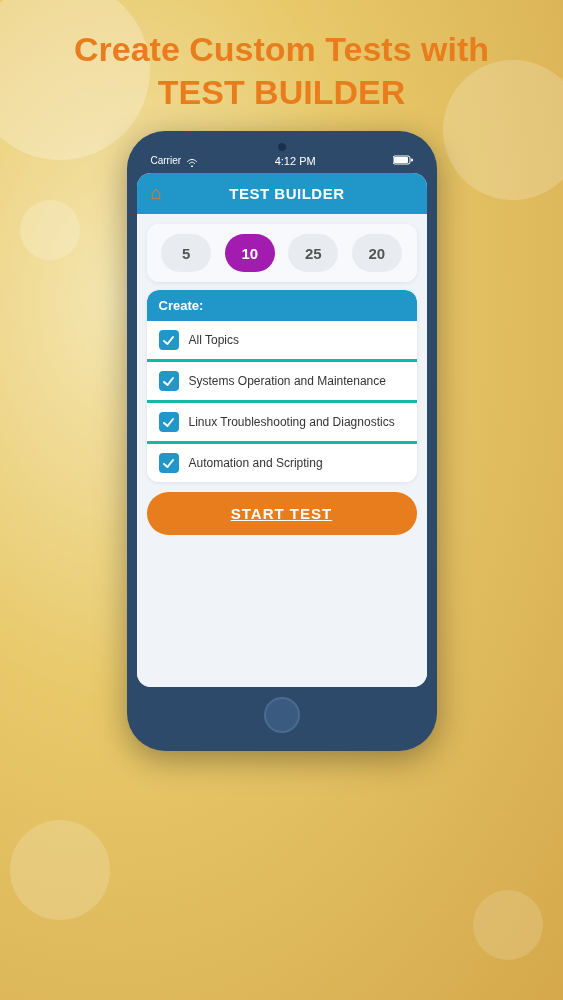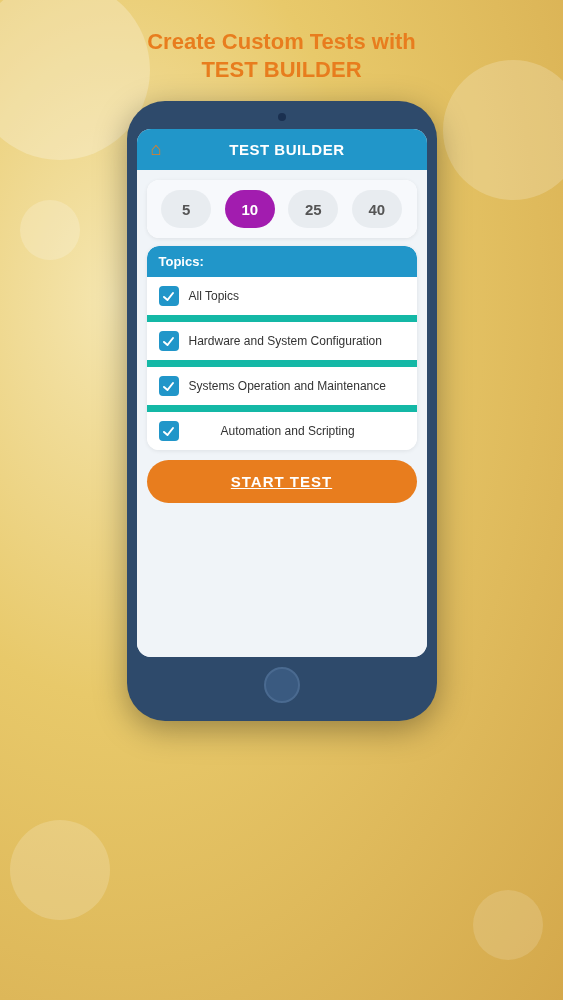--- a/index.html
+++ b/index.html
@@ -30,21 +30,21 @@
       position: absolute;
       width: 140px; height: 140px;
       border-radius: 50%;
       background: rgba(255,255,255,0.2);
       top: 60px; right: -20px;
     }
 
     .header-text {
       margin-top: 28px;
       text-align: center;
-      font-size: 22px;
+      font-size: 34px;
       font-weight: 700;
       color: #e87d1e;
       line-height: 1.25;
       z-index: 1;
     }
 
     
     .phone {
       margin-top: 18px;
       width: 310px;
@@ -173,27 +173,26 @@
     .topics-card {
       background: #fff;
       border-radius: 12px;
       overflow: hidden;
       box-shadow: 0 1px 4px rgba(0,0,0,0.08);
     }
     .topic-row {
       display: flex;
       align-items: center;
       padding: 9px 12px;
-      border-bottom: 7px solid #14b8a6;
+      border-bottom: 3px solid #14b8a6;
       background: #fff;
       cursor: pointer;
     }
     .topic-row:last-child {
       border-bottom: none;
-      gap: 32px;
     }
     .checkbox {
       width: 20px;
       height: 20px;
       background: #2196c9;
       border-radius: 4px;
       display: flex;
       align-items: center;
       justify-content: center;
       margin-right: 10px;
@@ -283,71 +282,91 @@
 
 <div class="header-text">
   <div>Create Custom Tests with</div>
   <div>TEST BUILDER</div>
 </div>
 
 <div class="phone">
 
   <div class="phone-top">
     <div class="phone-camera"></div>
+    <div class="phone-status-bar">
+      <span class="status-left">
+        <span>Carrier</span>
+        
+        <svg width="12" height="10" viewBox="0 0 12 10" style="vertical-align:middle; margin-left:2px;">
+          <path d="M6 8.5a1 1 0 1 1 0 2 1 1 0 0 1 0-2z" fill="#fff"></path>
+          <path d="M3.5 6.5C4.3 5.7 5.1 5.2 6 5.2s1.7.5 2.5 1.3" stroke="#fff" stroke-width="1" fill="none" stroke-linecap="round"></path>
+          <path d="M1.5 4.5C2.8 3.2 4.3 2.5 6 2.5s3.2.7 4.5 2" stroke="#fff" stroke-width="1" fill="none" stroke-linecap="round"></path>
+        </svg>
+      </span>
+      <span class="status-center">4:12 PM</span>
+      <span class="status-right">
+        
+        <svg width="20" height="10" viewBox="0 0 20 10">
+          <rect x="0" y="1" width="17" height="8" rx="2" ry="2" stroke="#fff" stroke-width="1" fill="none"></rect>
+          <rect x="1" y="2" width="14" height="6" rx="1" fill="#fff"></rect>
+          <rect x="18" y="3.5" width="2" height="3" rx="1" fill="#fff"></rect>
+        </svg>
+      </span>
+    </div>
   </div>
 
   <div class="app-screen">
 
     <div class="app-header">
       <span class="app-header-home">⌂</span>
       <span class="app-header-title">TEST BUILDER</span>
     </div>
 
     <div class="app-content">
 
       <div class="section-card">
         <div class="questions-buttons">
           <button class="q-btn">5</button>
           <button class="q-btn selected">10</button>
           <button class="q-btn">25</button>
-          <button class="q-btn">40</button>
+          <button class="q-btn">20</button>
         </div>
       </div>
 
       <div class="topics-card">
-        <div class="section-header">Topics:</div>
+        <div class="section-header">Create:</div>
 
         <div class="topic-row">
           <div class="checkbox">
             <svg viewBox="0 0 13 13" fill="none">
                 <polyline points="2,7 5.5,10 11,3" stroke="white" stroke-width="2" stroke-linecap="round" stroke-linejoin="round"></polyline>
               </svg>
           </div>
           <span class="topic-label">All Topics</span>
         </div>
 
-        <div class="topic-row">
-          <div class="checkbox">
-            <svg viewBox="0 0 13 13" fill="none">
-                <polyline points="2,7 5.5,10 11,3" stroke="white" stroke-width="2" stroke-linecap="round" stroke-linejoin="round"></polyline>
-              </svg>
-          </div>
-          <span class="topic-label">Hardware and System Configuration</span>
-        </div>
 
         <div class="topic-row">
           <div class="checkbox">
             <svg viewBox="0 0 13 13" fill="none">
                 <polyline points="2,7 5.5,10 11,3" stroke="white" stroke-width="2" stroke-linecap="round" stroke-linejoin="round"></polyline>
               </svg>
           </div>
           <span class="topic-label">Systems Operation and Maintenance</span>
         </div>
 
 
+        <div class="topic-row">
+          <div class="checkbox">
+            <svg viewBox="0 0 13 13" fill="none">
+                <polyline points="2,7 5.5,10 11,3" stroke="white" stroke-width="2" stroke-linecap="round" stroke-linejoin="round"></polyline>
+              </svg>
+          </div>
+          <span class="topic-label">Linux Troubleshooting and Diagnostics</span>
+        </div>
 
         <div class="topic-row">
           <div class="checkbox">
             <svg viewBox="0 0 13 13" fill="none">
                 <polyline points="2,7 5.5,10 11,3" stroke="white" stroke-width="2" stroke-linecap="round" stroke-linejoin="round"></polyline>
               </svg>
           </div>
           <span class="topic-label">Automation and Scripting</span>
         </div>
       </div>

